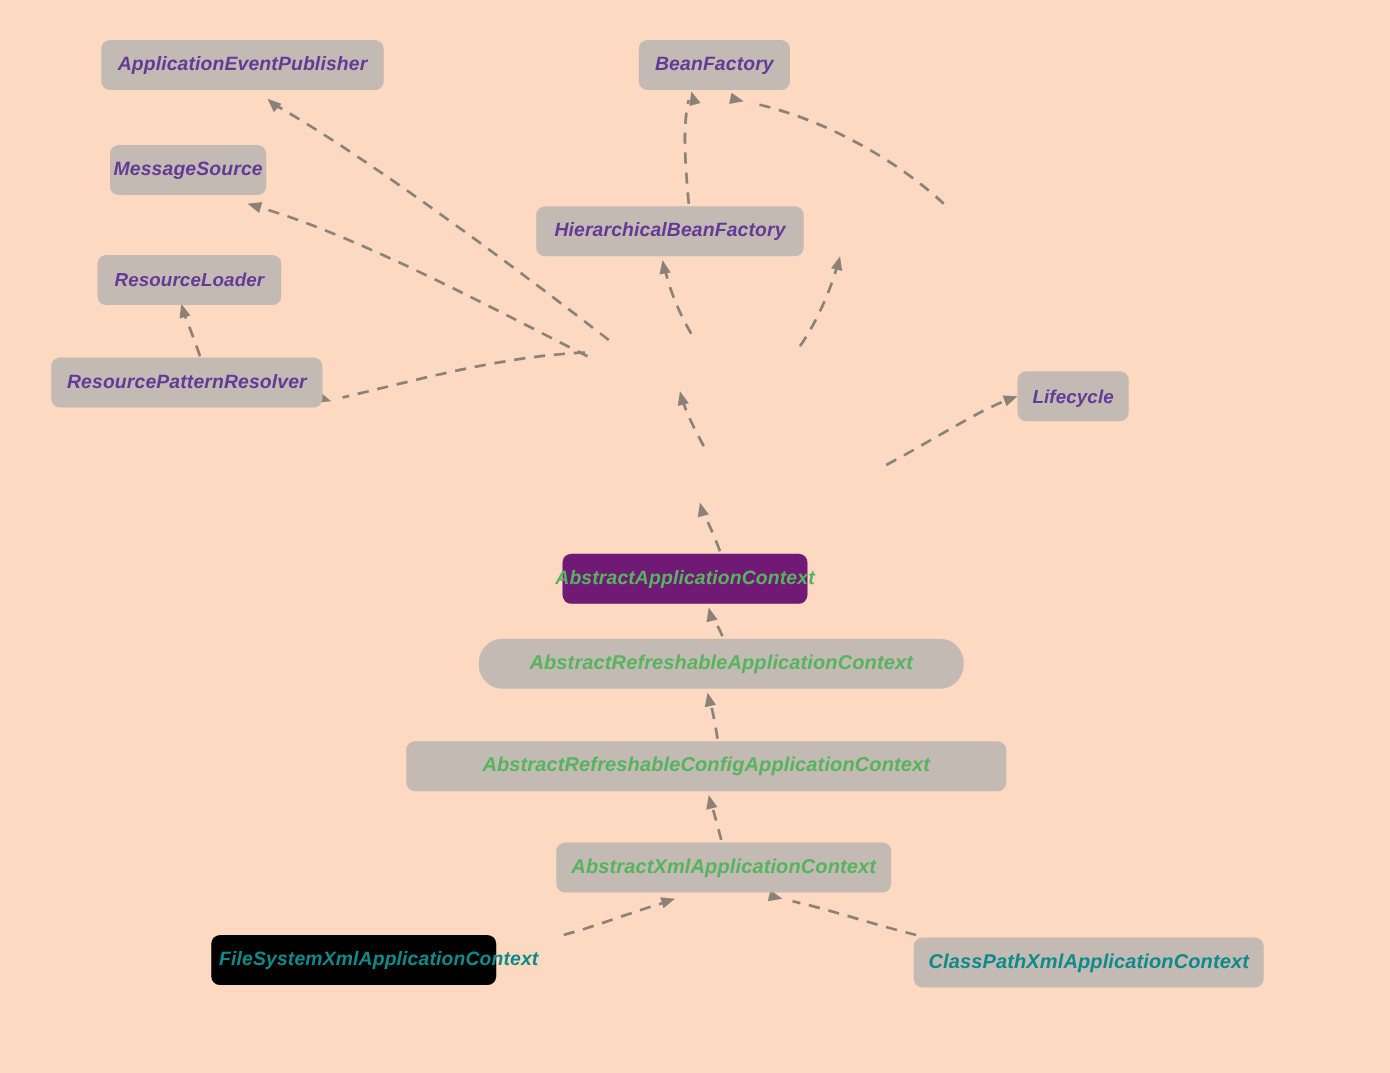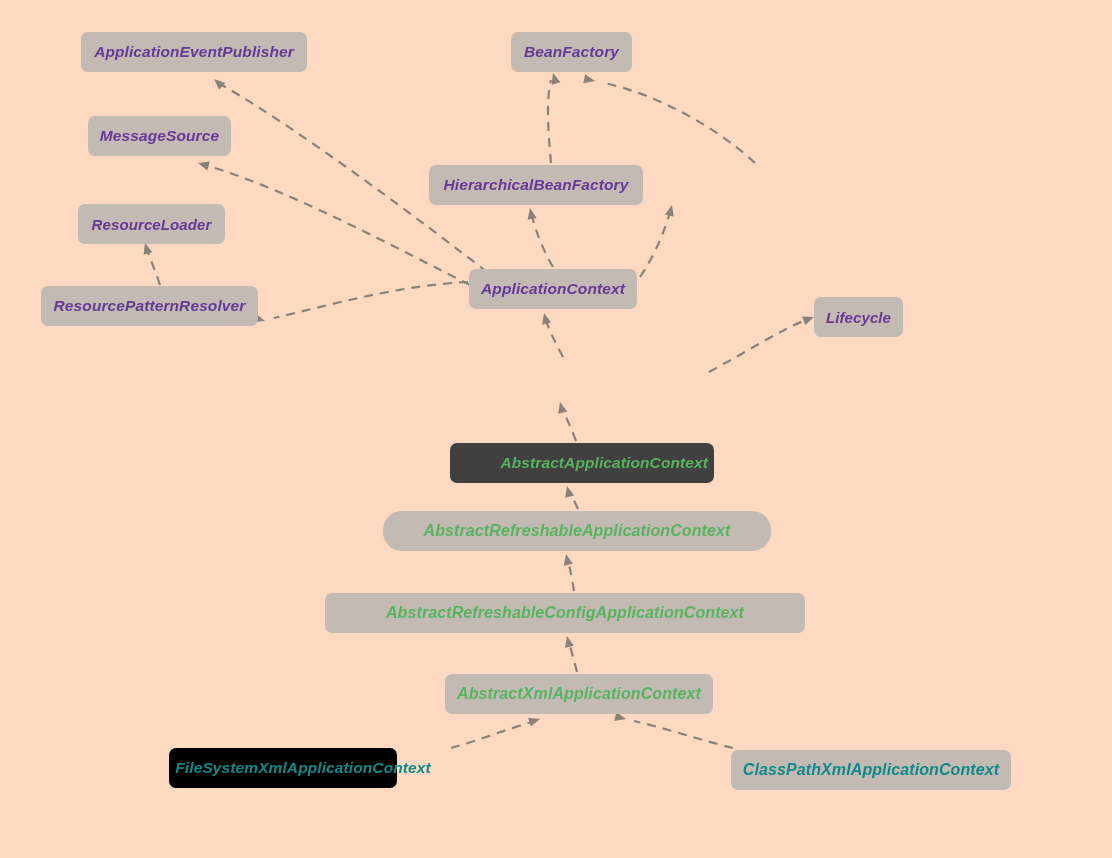--- a/index.html
+++ b/index.html
@@ -87,39 +87,36 @@
       <polygon points="0,0 -11,4.6 -11,-4.6" fill="#8a8178" transform="translate(540,719) rotate(-17)"></polygon>
       <path d="M 733 748 C 700 740 665 728 634 721" fill="none" stroke="#8a8178" stroke-width="2.2" stroke-dasharray="9 7" stroke-linecap="butt"></path>
       <polygon points="0,0 -11,4.6 -11,-4.6" fill="#8a8178" transform="translate(626,719) rotate(13)"></polygon>
     </svg>
 <div class="node" style="left: 81px; top: 32px; width: 226px; height: 40px; background: rgb(195, 186, 180);">
       <span class="node-label iface" style="font-size: 15.5px;">ApplicationEventPublisher</span>
     </div>
     <div class="node" style="left: 511px; top: 32px; width: 121px; height: 40px; background: rgb(195, 186, 180);">
       <span class="node-label iface" style="font-size: 15.5px;">BeanFactory</span>
     </div>
-    <div class="node" style="left: 88px; top: 116px; width: 143px; height: 40px; background: rgb(195, 186, 180);">
+    <div class="node" style="left: 88px; top: 116px; width: 125px; height: 40px; background: rgb(195, 186, 180);">
       <span class="node-label iface" style="font-size: 15.5px;">MessageSource</span>
     </div>
     <div class="node" style="left: 429px; top: 165px; width: 214px; height: 40px; background: rgb(195, 186, 180);">
       <span class="node-label iface" style="font-size: 15.5px;">HierarchicalBeanFactory</span>
     </div>
     <div class="node" style="left: 78px; top: 204px; width: 147px; height: 40px; background: rgb(195, 186, 180);">
       <span class="node-label iface" style="font-size: 15px;">ResourceLoader</span>
     </div>
-    <div class="node" style="left: 469px; top: 269px; width: 168px; height: 40px; background: rgb(195, 186, 180);">
-      <span class="node-label iface" style="font-size: 15.5px;">ApplicationContext</span>
-    </div>
     <div class="node" style="left: 41px; top: 286px; width: 217px; height: 40px; background: rgb(195, 186, 180);">
       <span class="node-label iface" style="font-size: 15.5px;">ResourcePatternResolver</span>
     </div>
     <div class="node" style="left: 814px; top: 297px; width: 89px; height: 40px; background: rgb(195, 186, 180);">
       <span class="node-label iface" style="font-size: 15px;">Lifecycle</span>
     </div>
-    <div class="node" style="left: 450px; top: 443px; width: 264px; height: 40px; background: #404040; justify-content: flex-end;">
+    <div class="node" style="left: 450px; top: 443px; width: 196px; height: 40px; background: #701a75;">
       <span class="node-label abstract" style="font-size: 15.5px;">AbstractApplicationContext</span>
     </div>
     <div class="node" style="left: 383px; top: 511px; width: 388px; height: 40px; background: rgb(195, 186, 180); border-radius: 19px;">
       <span class="node-label abstract" style="font-size: 16px;">AbstractRefreshableApplicationContext</span>
     </div>
     <div class="node" style="left: 325px; top: 593px; width: 480px; height: 40px; background: rgb(195, 186, 180);">
       <span class="node-label abstract" style="font-size: 16px;">AbstractRefreshableConfigApplicationContext</span>
     </div>
     <div class="node" style="left: 445px; top: 674px; width: 268px; height: 40px; background: rgb(195, 186, 180);">
       <span class="node-label abstract" style="font-size: 16px;">AbstractXmlApplicationContext</span>

